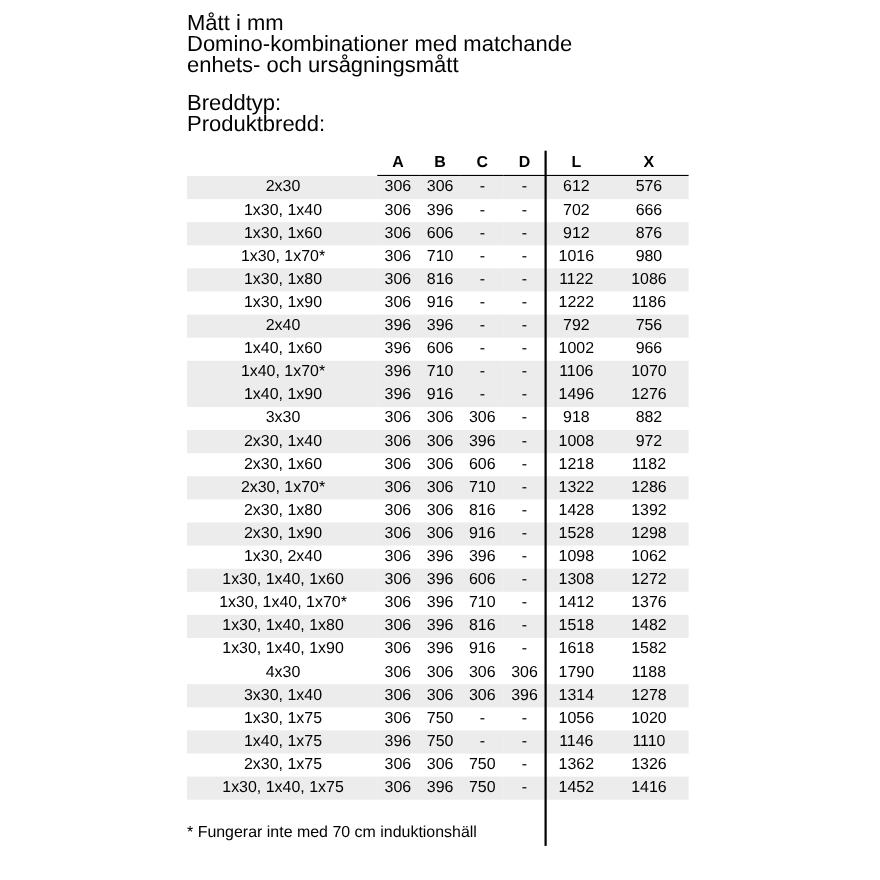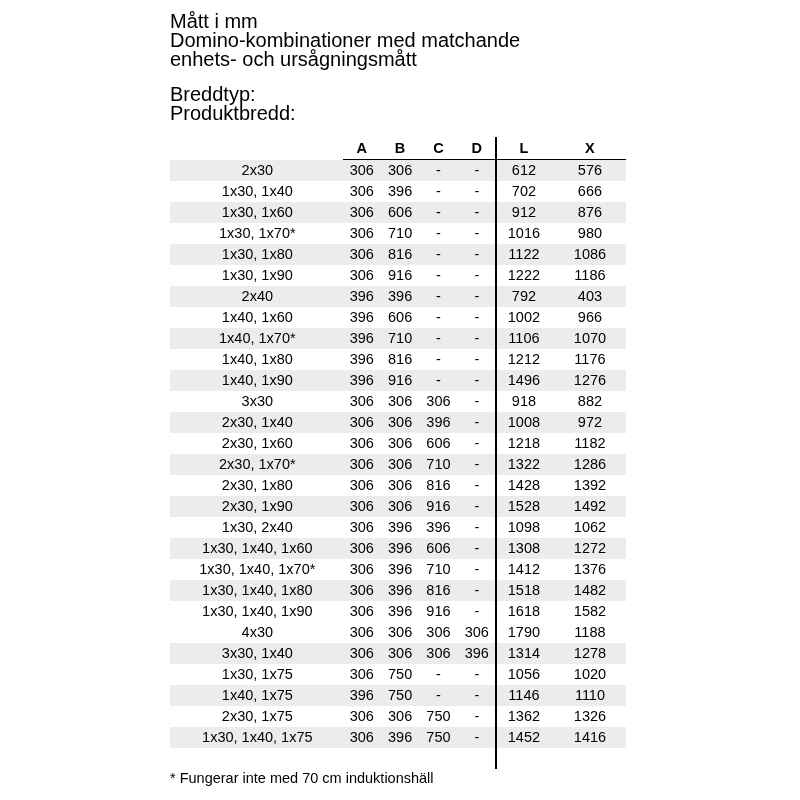--- a/index.html
+++ b/index.html
@@ -164,49 +164,40 @@
             <td class="c-l">1222</td>
             <td class="c-x">1186</td>
           </tr>
           <tr class="zebra">
             <td class="c-name">2x40</td>
             <td class="c-a">396</td>
             <td class="c-b">396</td>
             <td class="c-c">-</td>
             <td class="c-d">-</td>
             <td class="c-l">792</td>
-            <td class="c-x">403</td>
+            <td class="c-x">756</td>
           </tr>
           <tr>
             <td class="c-name">1x40, 1x60</td>
             <td class="c-a">396</td>
             <td class="c-b">606</td>
             <td class="c-c">-</td>
             <td class="c-d">-</td>
             <td class="c-l">1002</td>
             <td class="c-x">966</td>
           </tr>
           <tr class="zebra">
             <td class="c-name">1x40, 1x70*</td>
             <td class="c-a">396</td>
             <td class="c-b">710</td>
             <td class="c-c">-</td>
             <td class="c-d">-</td>
             <td class="c-l">1106</td>
             <td class="c-x">1070</td>
           </tr>
-          <tr>
-            <td class="c-name">1x40, 1x80</td>
-            <td class="c-a">396</td>
-            <td class="c-b">816</td>
-            <td class="c-c">-</td>
-            <td class="c-d">-</td>
-            <td class="c-l">1212</td>
-            <td class="c-x">1176</td>
-          </tr>
           <tr class="zebra">
             <td class="c-name">1x40, 1x90</td>
             <td class="c-a">396</td>
             <td class="c-b">916</td>
             <td class="c-c">-</td>
             <td class="c-d">-</td>
             <td class="c-l">1496</td>
             <td class="c-x">1276</td>
           </tr>
           <tr>
@@ -254,21 +245,21 @@
             <td class="c-l">1428</td>
             <td class="c-x">1392</td>
           </tr>
           <tr class="zebra">
             <td class="c-name">2x30, 1x90</td>
             <td class="c-a">306</td>
             <td class="c-b">306</td>
             <td class="c-c">916</td>
             <td class="c-d">-</td>
             <td class="c-l">1528</td>
-            <td class="c-x">1492</td>
+            <td class="c-x">1298</td>
           </tr>
           <tr>
             <td class="c-name">1x30, 2x40</td>
             <td class="c-a">306</td>
             <td class="c-b">396</td>
             <td class="c-c">396</td>
             <td class="c-d">-</td>
             <td class="c-l">1098</td>
             <td class="c-x">1062</td>
           </tr>

